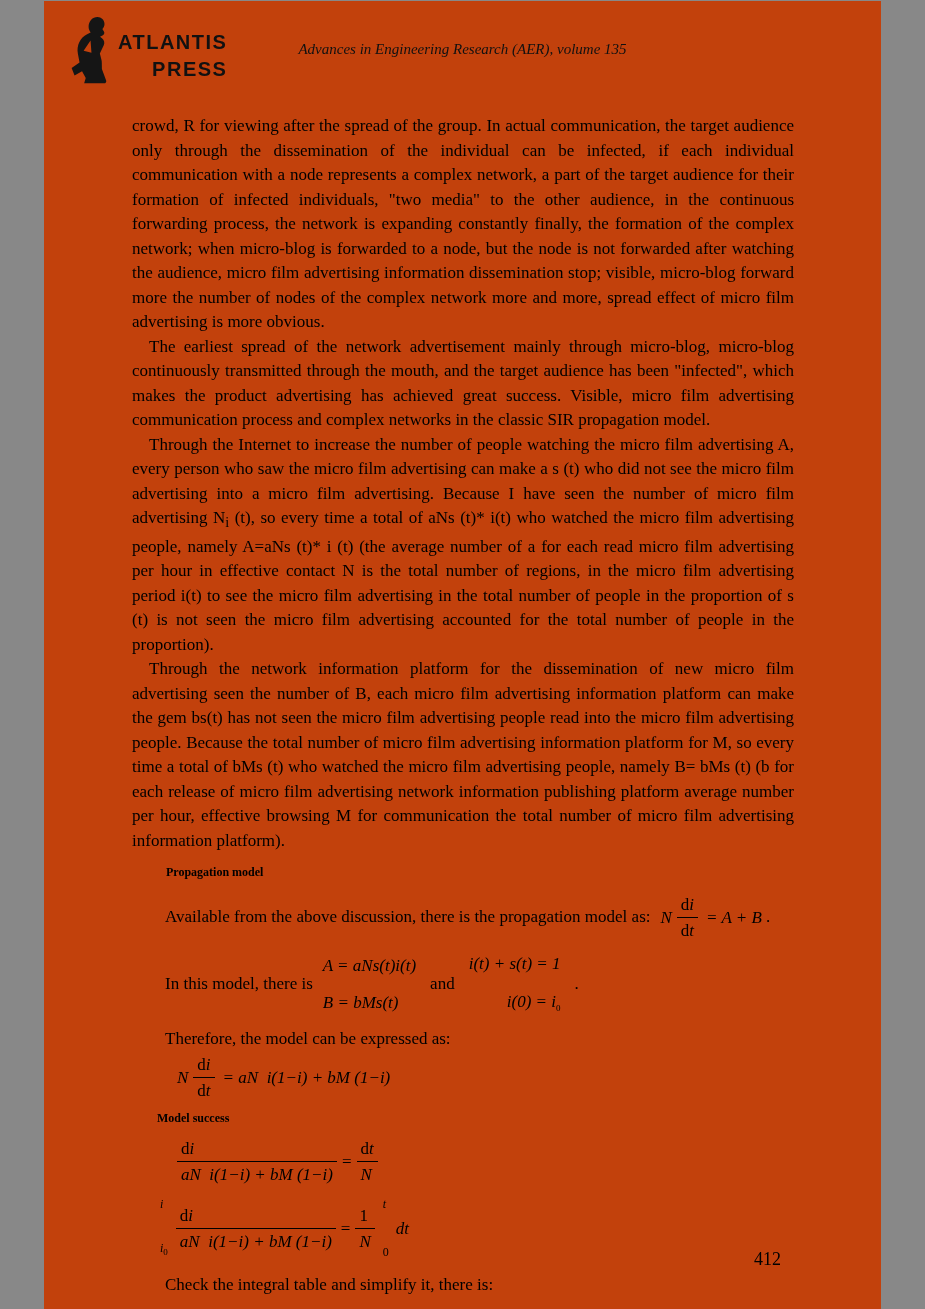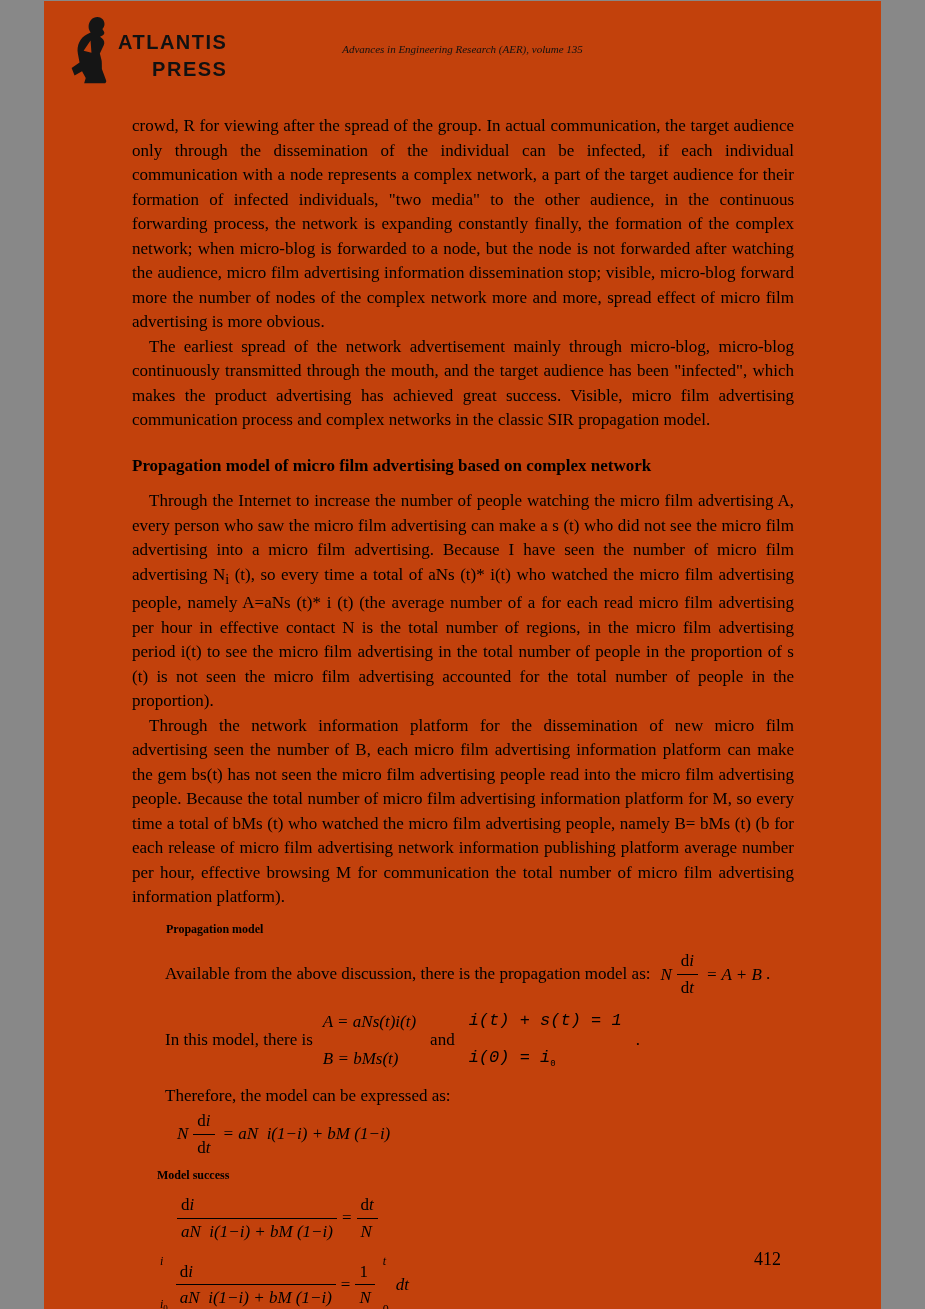--- a/index.html
+++ b/index.html
@@ -13,21 +13,21 @@
   .logo{position:absolute;left:26px;top:16px;display:flex;align-items:flex-start;}
   .thinker{display:block;}
   .logo-text{
     margin-left:6px;margin-top:12px;
     font-family:"Liberation Sans","DejaVu Sans",sans-serif;
     font-weight:700;font-size:20px;letter-spacing:1.5px;line-height:27px;color:#111;
   }
   .logo-line2{text-align:right;}
   .journal{
     position:absolute;top:38px;left:0;right:0;text-align:center;
-    font-style:italic;font-size:11px;line-height:20px;color:#111;
+    font-style:italic;font-size:15px;line-height:20px;color:#111;
   }
   
   .content{margin:0 87px 0 88px;padding-top:113px;}
   .para{margin:0;text-align:justify;text-indent:17px;}
   .para.noindent{text-indent:0;}
   .sec-heading{font-weight:bold;font-size:17px;margin:21px 0 11px 0;}
   .sub-heading{font-weight:bold;font-size:12px;margin:7px 0 0 34px;}
   .sub-heading.ms{margin:5px 0 0 25px;}
   .txtline{margin:13px 0 0 33px;}
   
@@ -35,21 +35,21 @@
   .eq-line .txt{line-height:24.5px;}
   .ind{margin-left:33px;}
   .mi{font-style:italic;}
   .frac{display:inline-block;vertical-align:middle;margin:0 5px;}
   .frac .num{display:block;border-bottom:1.2px solid #000;padding:0 4px 2px 4px;}
   .frac .den{display:block;padding:2px 4px 0 4px;}
   .dfirst::first-letter{font-style:normal;}
   .coeff{margin-left:10px;}
   .rhs{margin-left:3px;}
   .sys{display:inline-flex;flex-direction:column;vertical-align:middle;margin:0 10px;row-gap:16px;}
-  .sys.centered{text-align:left;font-family:Liberation Mono, monospace;}
+  .sys.centered{text-align:right;}
   .conj{margin:0 4px;}
   .limits{
     display:inline-flex;flex-direction:column;justify-content:space-between;
     height:60px;font-size:12px;line-height:12px;vertical-align:middle;margin:0 3px;
   }
   .limsub{font-size:9px;}
   .eq3{margin:2px 0 0 45px;}
   .eq4{margin-top:7px;}
   .eq5{margin:13px 0 0 25px;}
   .trail{margin-left:4px;}
@@ -74,21 +74,20 @@
     </span>
   </div>
   <div class="journal">Advances in Engineering Research (AER), volume 135</div>
 
   <div class="content">
 
     <p class="para noindent">crowd, R for viewing after the spread of the group. In actual communication, the target audience only through the dissemination of the individual can be infected, if each individual communication with a node represents a complex network, a part of the target audience for their formation of infected individuals, "two media" to the other audience, in the continuous forwarding process, the network is expanding constantly finally, the formation of the complex network; when micro-blog is forwarded to a node, but the node is not forwarded after watching the audience, micro film advertising information dissemination stop; visible, micro-blog forward more the number of nodes of the complex network more and more, spread effect of micro film advertising is more obvious.</p>
 
     <p class="para">The earliest spread of the network advertisement mainly through micro-blog, micro-blog continuously transmitted through the mouth, and the target audience has been "infected", which makes the product advertising has achieved great success. Visible, micro film advertising communication process and complex networks in the classic SIR propagation model.</p>
 
-    <div class="sec-heading">Propagation model of micro film advertising based on complex network</div>
 
     <p class="para"><span>Through the Internet to increase the number of people watching the micro film advertising A, every person who saw the micro film advertising can make a s (t) who did not see the micro film advertising into a micro film advertising. Because I have seen the number of micro film advertising N</span><sub>i</sub><span> (t), so every time a total of aNs (t)* i(t) who watched the micro film advertising people, namely A=aNs (t)* i (t) (the average number of a for each read micro film advertising per hour in effective contact N is the total number of regions, in the micro film advertising period i(t) to see the micro film advertising in the total number of people in the proportion of s (t) is not seen the micro film advertising accounted for the total number of people in the proportion).</span></p>
 
     <p class="para">Through the network information platform for the dissemination of new micro film advertising seen the number of B, each micro film advertising information platform can make the gem bs(t) has not seen the micro film advertising people read into the micro film advertising people. Because the total number of micro film advertising information platform for M, so every time a total of bMs (t) who watched the micro film advertising people, namely B= bMs (t) (b for each release of micro film advertising network information publishing platform average number per hour, effective browsing M for communication the total number of micro film advertising information platform).</p>
 
     <div class="sub-heading">Propagation model</div>
 
     <div class="eq-line ind">
       <span class="txt">Available from the above discussion, there is the propagation model as:</span>
       <span class="mi coeff">N</span>

